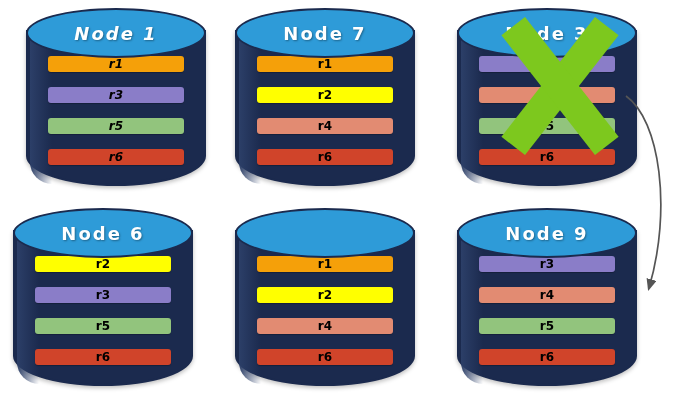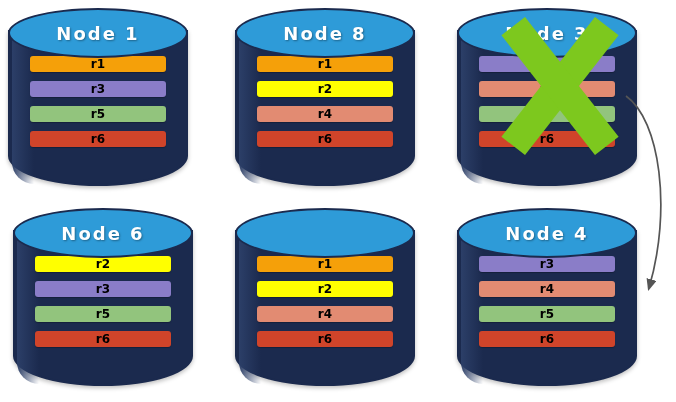--- a/index.html
+++ b/index.html
@@ -75,21 +75,21 @@
   }
   .bars {
     position: absolute;
     left: 0;
     top: 48px;
     width: 180px;
     z-index: 2;
   }
   .bar {
     position: relative;
-    margin: 0 auto 9px auto;
+    margin: 0 auto 15px auto;
     width: 136px;
     height: 16px;
     border-radius: 3px;
     display: flex;
     align-items: center;
     justify-content: center;
     font-size: 12px;
     font-weight: bold;
     color: #000000;
     line-height: 1;
@@ -127,40 +127,40 @@
     height: 402px;
     z-index: 8;
     pointer-events: none;
   }
 </style>
 </head>
 <body>
 
 <div id="canvas">
 
-  <div class="node" style="left:8px; top:8px;">
+  <div class="node" style="left:26px; top:8px;font-style:italic;">
     <div class="cyl-body">
       <div class="cyl-body-shade"></div>
     </div>
     <div class="cyl-top"></div>
     <div class="node-label">Node 1</div>
     <div class="bars">
       <div class="bar" style="background: rgb(245, 160, 9);">r1</div>
       <div class="bar" style="background: rgb(138, 125, 200);">r3</div>
       <div class="bar" style="background: rgb(146, 196, 125);">r5</div>
       <div class="bar" style="background: rgb(208, 68, 42);">r6</div>
     </div>
   </div>
 
   <div class="node" style="left:235px; top:8px;">
     <div class="cyl-body">
       <div class="cyl-body-shade"></div>
     </div>
     <div class="cyl-top"></div>
-    <div class="node-label">Node 8</div>
+    <div class="node-label">Node 7</div>
     <div class="bars">
       <div class="bar" style="background: rgb(245, 160, 9);">r1</div>
       <div class="bar" style="background: rgb(255, 255, 0);">r2</div>
       <div class="bar" style="background: rgb(226, 139, 114);">r4</div>
       <div class="bar" style="background: rgb(208, 68, 42);">r6</div>
     </div>
   </div>
 
   <div class="node" style="left:457px; top:8px;">
     <div class="cyl-body">
@@ -205,21 +205,21 @@
       <div class="bar" style="background: rgb(226, 139, 114);">r4</div>
       <div class="bar" style="background: rgb(208, 68, 42);">r6</div>
     </div>
   </div>
 
   <div class="node" style="left:457px; top:208px;">
     <div class="cyl-body">
       <div class="cyl-body-shade"></div>
     </div>
     <div class="cyl-top"></div>
-    <div class="node-label">Node 4</div>
+    <div class="node-label">Node 9</div>
     <div class="bars">
       <div class="bar" style="background: rgb(138, 125, 200);">r3</div>
       <div class="bar" style="background: rgb(226, 139, 114);">r4</div>
       <div class="bar" style="background: rgb(146, 196, 125);">r5</div>
       <div class="bar" style="background: rgb(208, 68, 42);">r6</div>
     </div>
   </div>
 
   <svg class="arrow-layer" viewBox="0 0 676 402">
     <defs>

